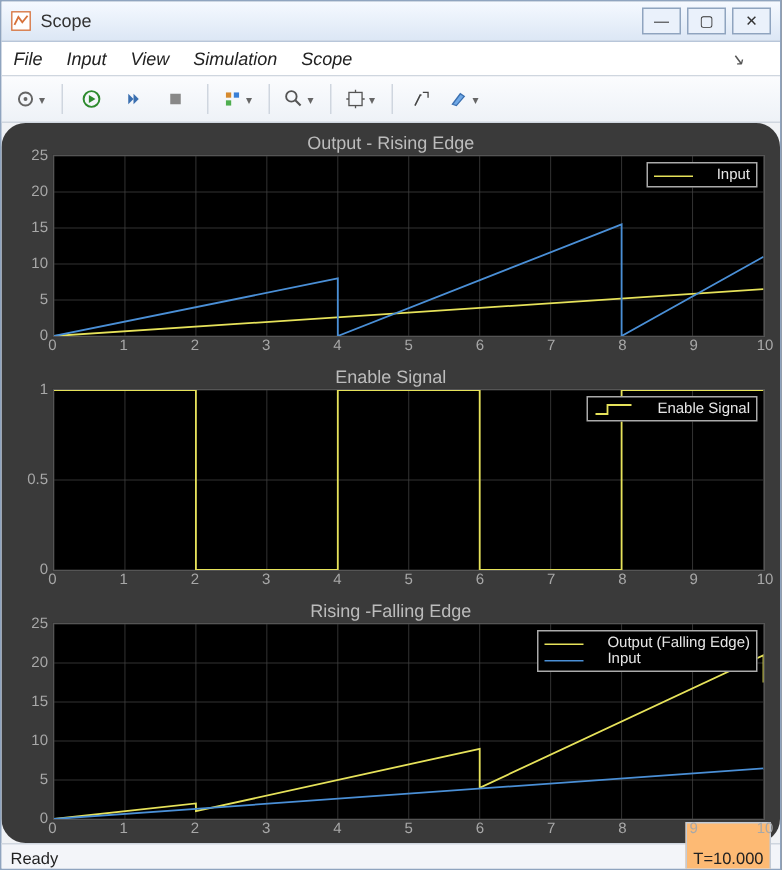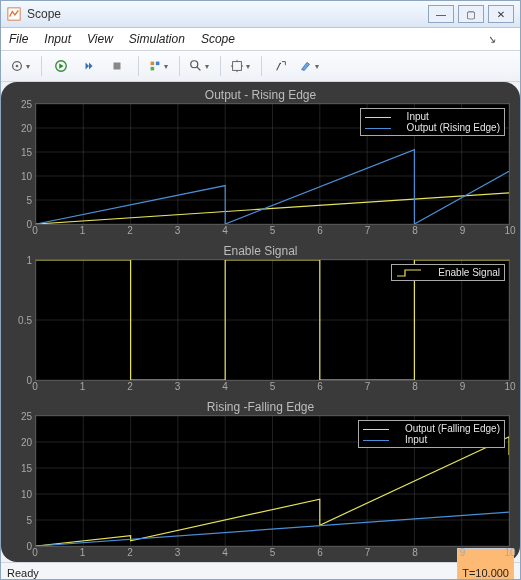--- a/index.html
+++ b/index.html
@@ -196,24 +196,20 @@
           <line x1="0" y1="48" x2="470" y2="48" stroke="#444" stroke-width="0.5"></line>
           <line x1="0" y1="24" x2="470" y2="24" stroke="#444" stroke-width="0.5"></line>
           <line x1="0" y1="0" x2="470" y2="0" stroke="#444" stroke-width="0.5"></line>
           <polyline points="0,120 470,88.8" fill="none" stroke="#e6e25a" stroke-width="1.2"></polyline>
           <polyline points="0,120 188,81.6 188,120 376,45.599999999999994 376,120 470,67.2" fill="none" stroke="#4a8fd6" stroke-width="1.2"></polyline>
         </svg>
       <div class="legend" id="lg0">
           <div class="row">
             <span class="lswatch line" style="color:#e6e25a"></span>
             <span>Input</span>
-          </div>
-          <div class="row">
-            <span class="lswatch line" style="color:#4a8fd6"></span>
-            <span>Output (Rising Edge)</span>
           </div>
         </div>
     </div>
     <div class="xlabels" id="xl0">
         <div style="left:0%">0</div>
         <div style="left:10%">1</div>
         <div style="left:20%">2</div>
         <div style="left:30%">3</div>
         <div style="left:40%">4</div>
         <div style="left:50%">5</div>

